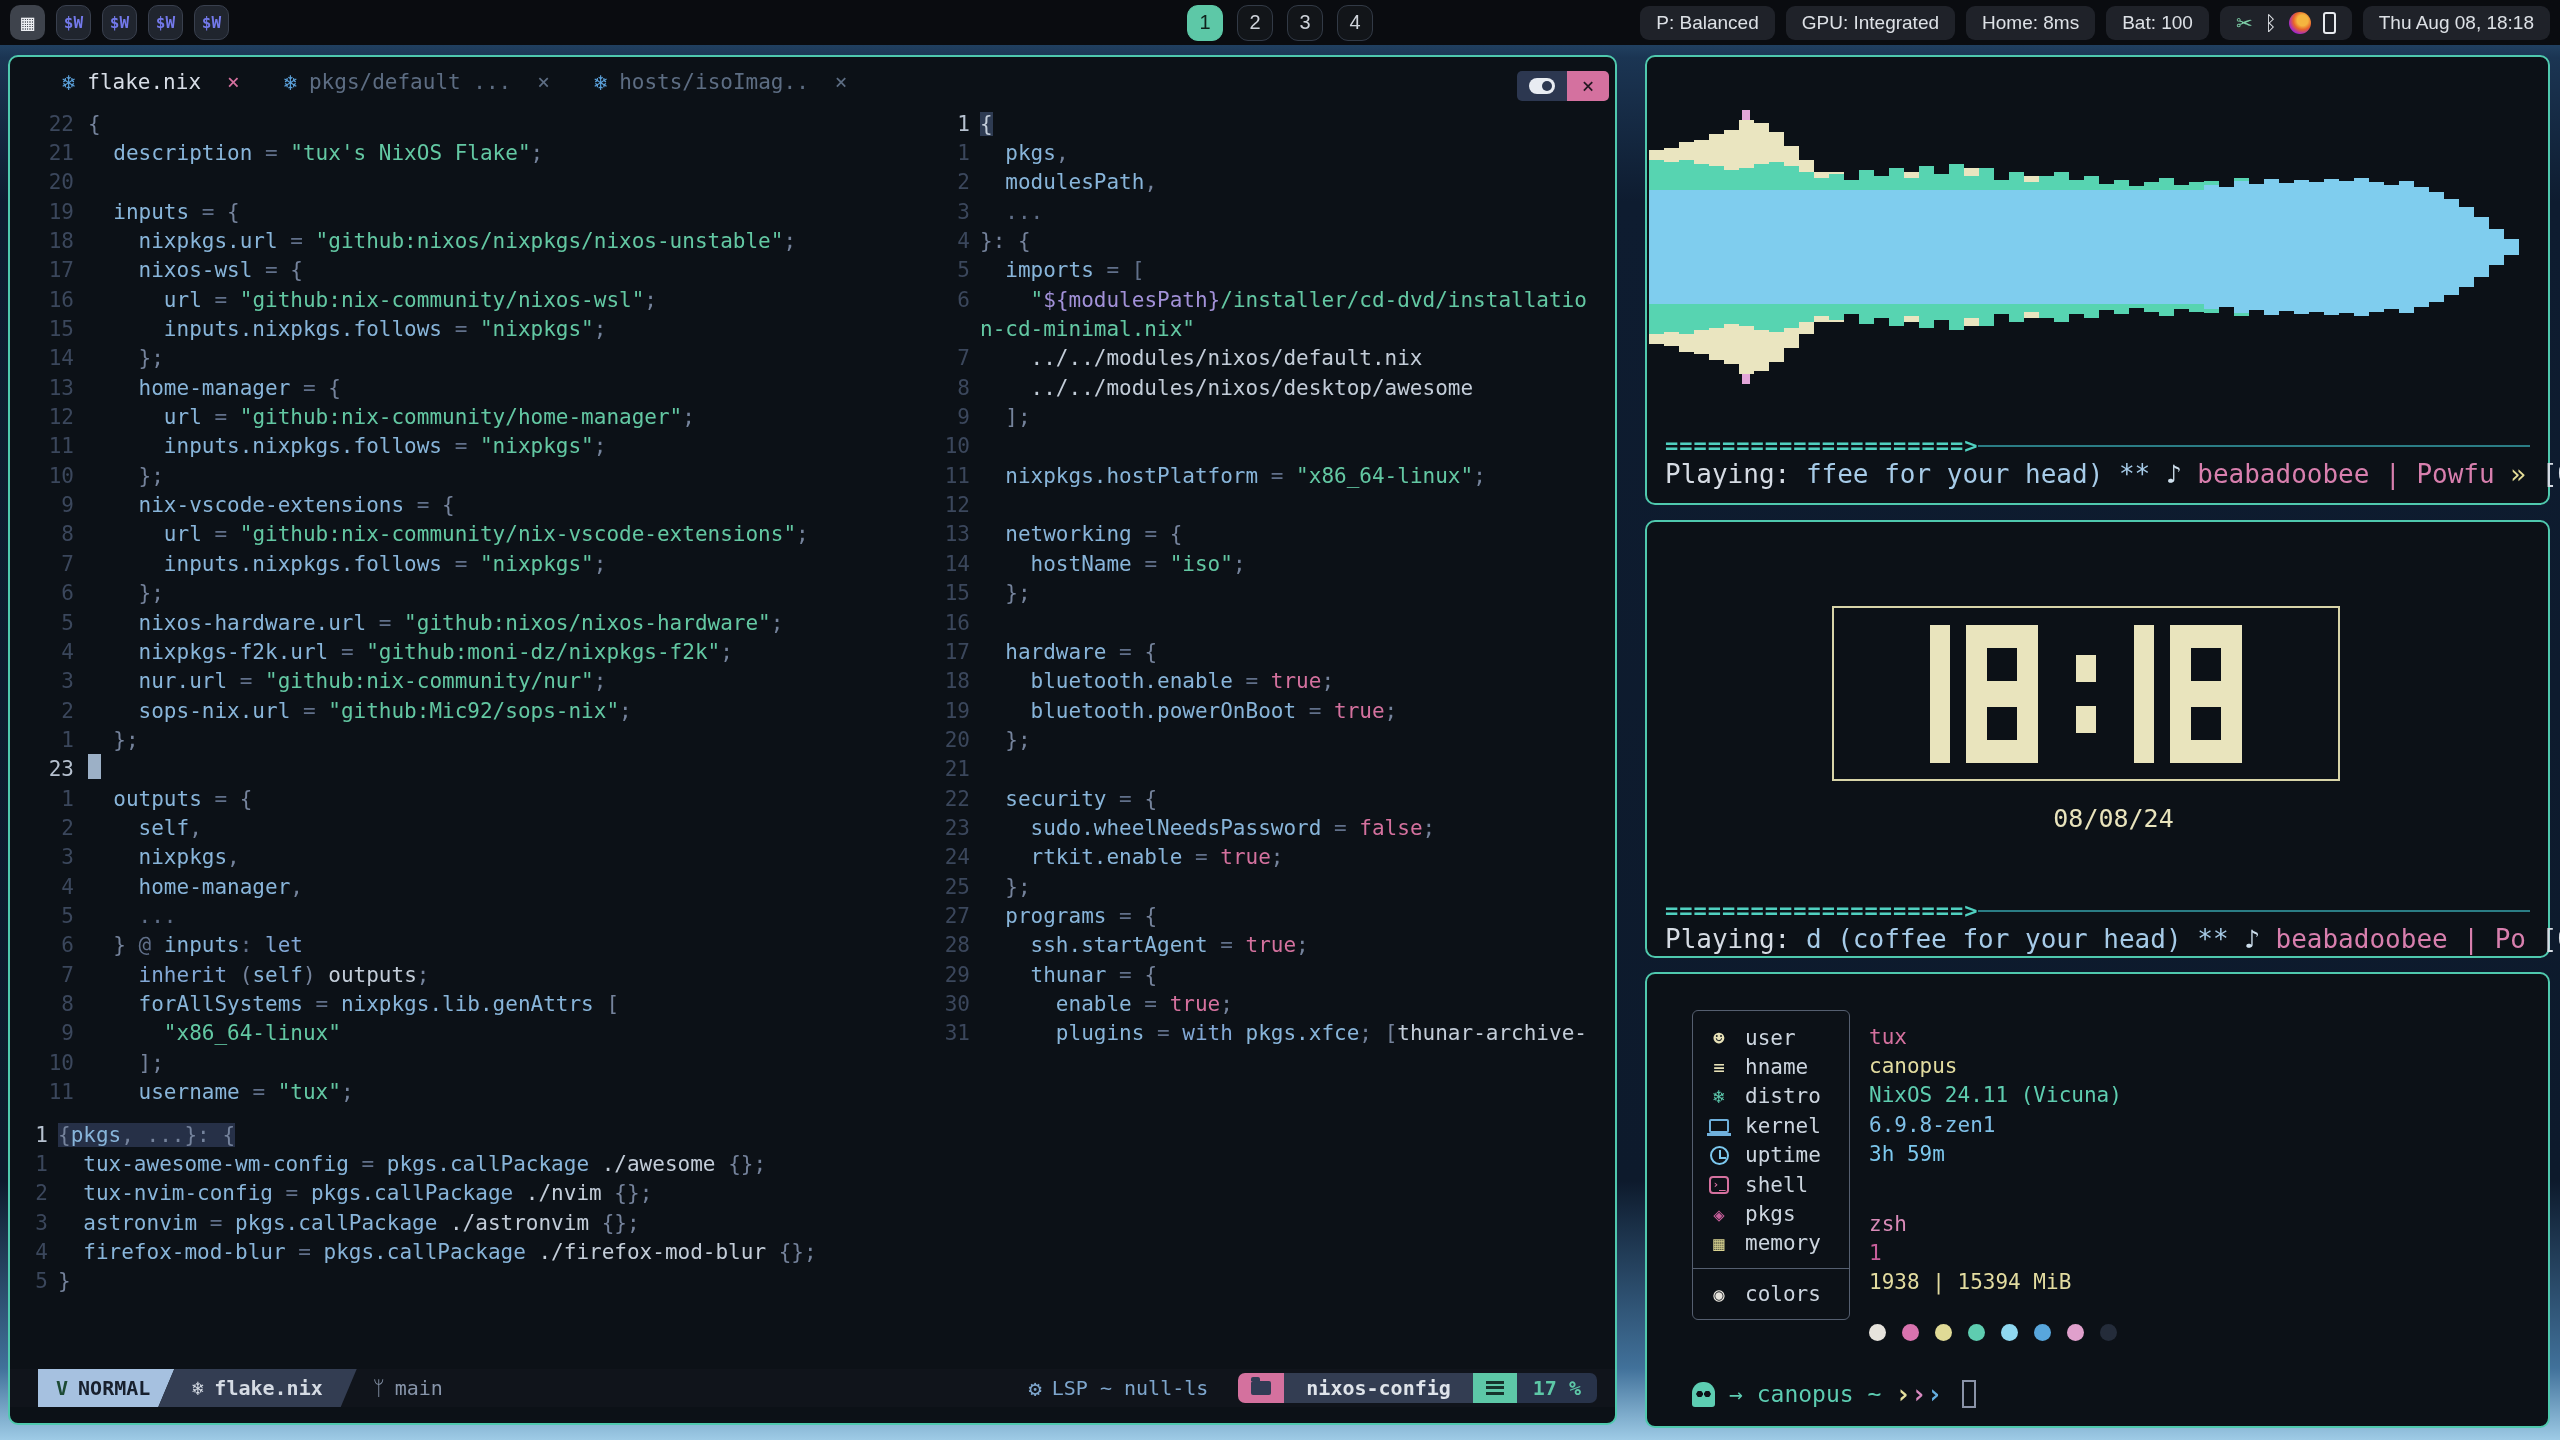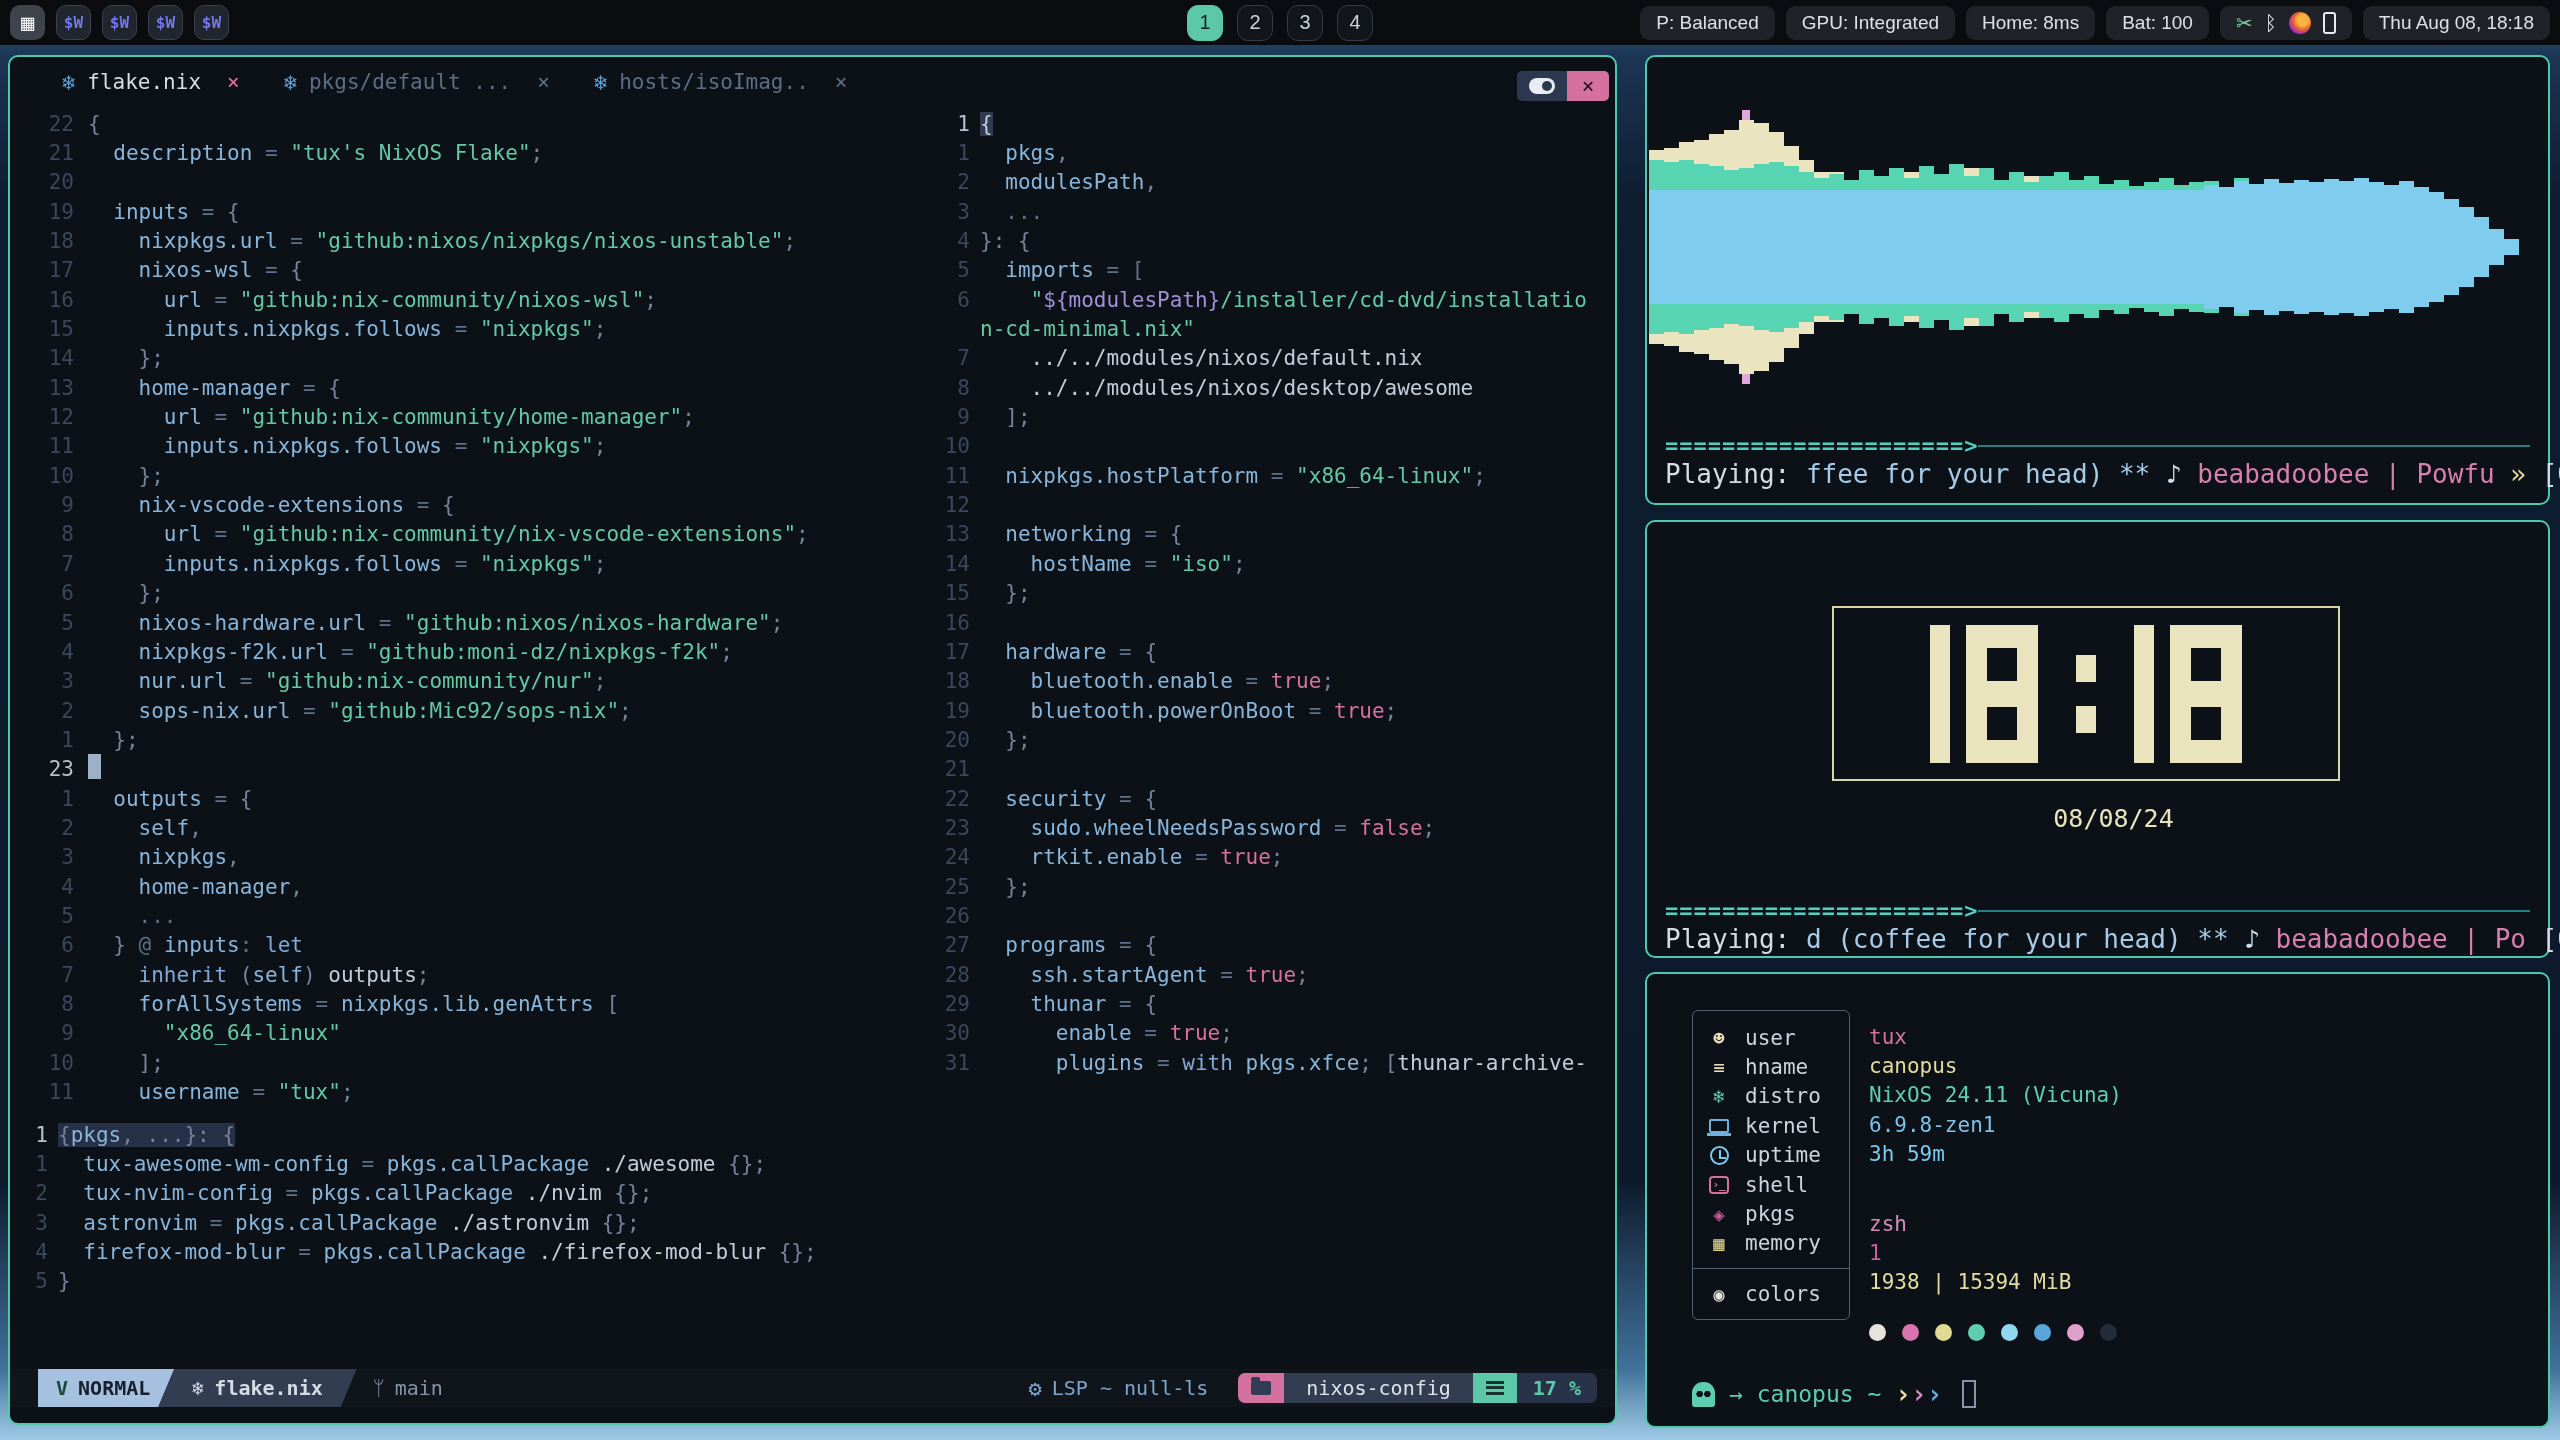--- a/index.html
+++ b/index.html
@@ -74,21 +74,21 @@
     clip-path:polygon(16px 0,100% 0,calc(100% - 16px) 100%,0 100%); }
   .seg-branch { color:#8795aa; padding-left:16px; display:flex; gap:10px; font-weight:normal; }
   .vim-glyph { color:#1d4a35; font-weight:bold; }
   .sl-right { position:absolute; right:18px; top:0; height:100%; display:flex; align-items:center; }
   .lsp-text { color:#7ea6cd; margin-right:30px; display:flex; gap:10px; align-items:center; }
   .gear { font-size:22px; }
   .seg-folder { width:46px; height:30px; background:#d4719e; border-radius:7px 0 0 7px;
     display:flex; align-items:center; justify-content:center; }
   .folder-ic { width:20px; height:14px; background:#313c55; border-radius:2px; position:relative; }
   .folder-ic::before { content:""; position:absolute; left:0; top:-4px; width:9px; height:4px; background:#313c55; border-radius:2px 2px 0 0; }
-  .seg-proj { height:30px; background:#333d52; color:#dfe4ea; display:flex; align-items:center; padding:0 22px; font-weight:normal; }
+  .seg-proj { height:30px; background:#333d52; color:#dfe4ea; display:flex; align-items:center; padding:0 22px; font-weight:bold; }
   .seg-list { width:44px; height:30px; background:#5dc8a7; display:flex; align-items:center; justify-content:center; }
   .list-ic { width:18px; height:14px; background:repeating-linear-gradient(180deg,#16342c 0 3px,transparent 3px 5.5px); }
   .seg-pct { height:30px; background:#28334a; color:#5dc8a7; display:flex; align-items:center; padding:0 16px; border-radius:0 7px 7px 0; font-weight:bold; }
 
   
   #widget-visualizer { left:1645px; top:55px; width:905px; height:450px; }
   #widget-clock { left:1645px; top:520px; width:905px; height:438px; }
   #widget-fetch { left:1645px; top:972px; width:905px; height:456px; }
   .progress-row { position:absolute; left:18px; right:18px; display:flex; align-items:center; }
   .progress-eq { color:#50d0c0; font-weight:bold; font-size:22px; letter-spacing:1px; white-space:pre; }
@@ -253,21 +253,20 @@
         <div class="row"><span class="ln">16</span><span></span></div>
         <div class="row"><span class="ln">17</span><span><span class="tk-w">  </span><span class="tk-a">hardware</span><span class="tk-o"> = </span><span class="tk-p">{</span></span></div>
         <div class="row"><span class="ln">18</span><span><span class="tk-w">    </span><span class="tk-a">bluetooth.enable</span><span class="tk-o"> = </span><span class="tk-b">true</span><span class="tk-p">;</span></span></div>
         <div class="row"><span class="ln">19</span><span><span class="tk-w">    </span><span class="tk-a">bluetooth.powerOnBoot</span><span class="tk-o"> = </span><span class="tk-b">true</span><span class="tk-p">;</span></span></div>
         <div class="row"><span class="ln">20</span><span><span class="tk-w">  </span><span class="tk-p">};</span></span></div>
         <div class="row"><span class="ln">21</span><span></span></div>
         <div class="row"><span class="ln">22</span><span><span class="tk-w">  </span><span class="tk-a">security</span><span class="tk-o"> = </span><span class="tk-p">{</span></span></div>
         <div class="row"><span class="ln">23</span><span><span class="tk-w">    </span><span class="tk-a">sudo.wheelNeedsPassword</span><span class="tk-o"> = </span><span class="tk-b">false</span><span class="tk-p">;</span></span></div>
         <div class="row"><span class="ln">24</span><span><span class="tk-w">    </span><span class="tk-a">rtkit.enable</span><span class="tk-o"> = </span><span class="tk-b">true</span><span class="tk-p">;</span></span></div>
         <div class="row"><span class="ln">25</span><span><span class="tk-w">  </span><span class="tk-p">};</span></span></div>
-        <div class="row"><span class="ln">26</span><span></span></div>
         <div class="row"><span class="ln">27</span><span><span class="tk-w">  </span><span class="tk-a">programs</span><span class="tk-o"> = </span><span class="tk-p">{</span></span></div>
         <div class="row"><span class="ln">28</span><span><span class="tk-w">    </span><span class="tk-a">ssh.startAgent</span><span class="tk-o"> = </span><span class="tk-b">true</span><span class="tk-p">;</span></span></div>
         <div class="row"><span class="ln">29</span><span><span class="tk-w">    </span><span class="tk-a">thunar</span><span class="tk-o"> = </span><span class="tk-p">{</span></span></div>
         <div class="row"><span class="ln">30</span><span><span class="tk-w">      </span><span class="tk-a">enable</span><span class="tk-o"> = </span><span class="tk-b">true</span><span class="tk-p">;</span></span></div>
         <div class="row"><span class="ln">31</span><span><span class="tk-w">      </span><span class="tk-a">plugins</span><span class="tk-o"> = </span><span class="tk-k">with</span><span class="tk-w"> </span><span class="tk-a">pkgs.xfce</span><span class="tk-p">; [</span><span class="tk-w">thunar-archive-</span></span></div>
       </div>
     <div class="pane-bottom">
         <div class="row"><span class="ln cur">1</span><span><span class="tk-hlp">{</span><span class="tk-hla">pkgs</span><span class="tk-hlp">, ...}: {</span></span></div>
         <div class="row"><span class="ln">1</span><span><span class="tk-w">  </span><span class="tk-a">tux-awesome-wm-config</span><span class="tk-o"> = </span><span class="tk-a">pkgs.callPackage</span><span class="tk-w"> ./awesome </span><span class="tk-p">{};</span></span></div>
         <div class="row"><span class="ln">2</span><span><span class="tk-w">  </span><span class="tk-a">tux-nvim-config</span><span class="tk-o"> = </span><span class="tk-a">pkgs.callPackage</span><span class="tk-w"> ./nvim </span><span class="tk-p">{};</span></span></div>

